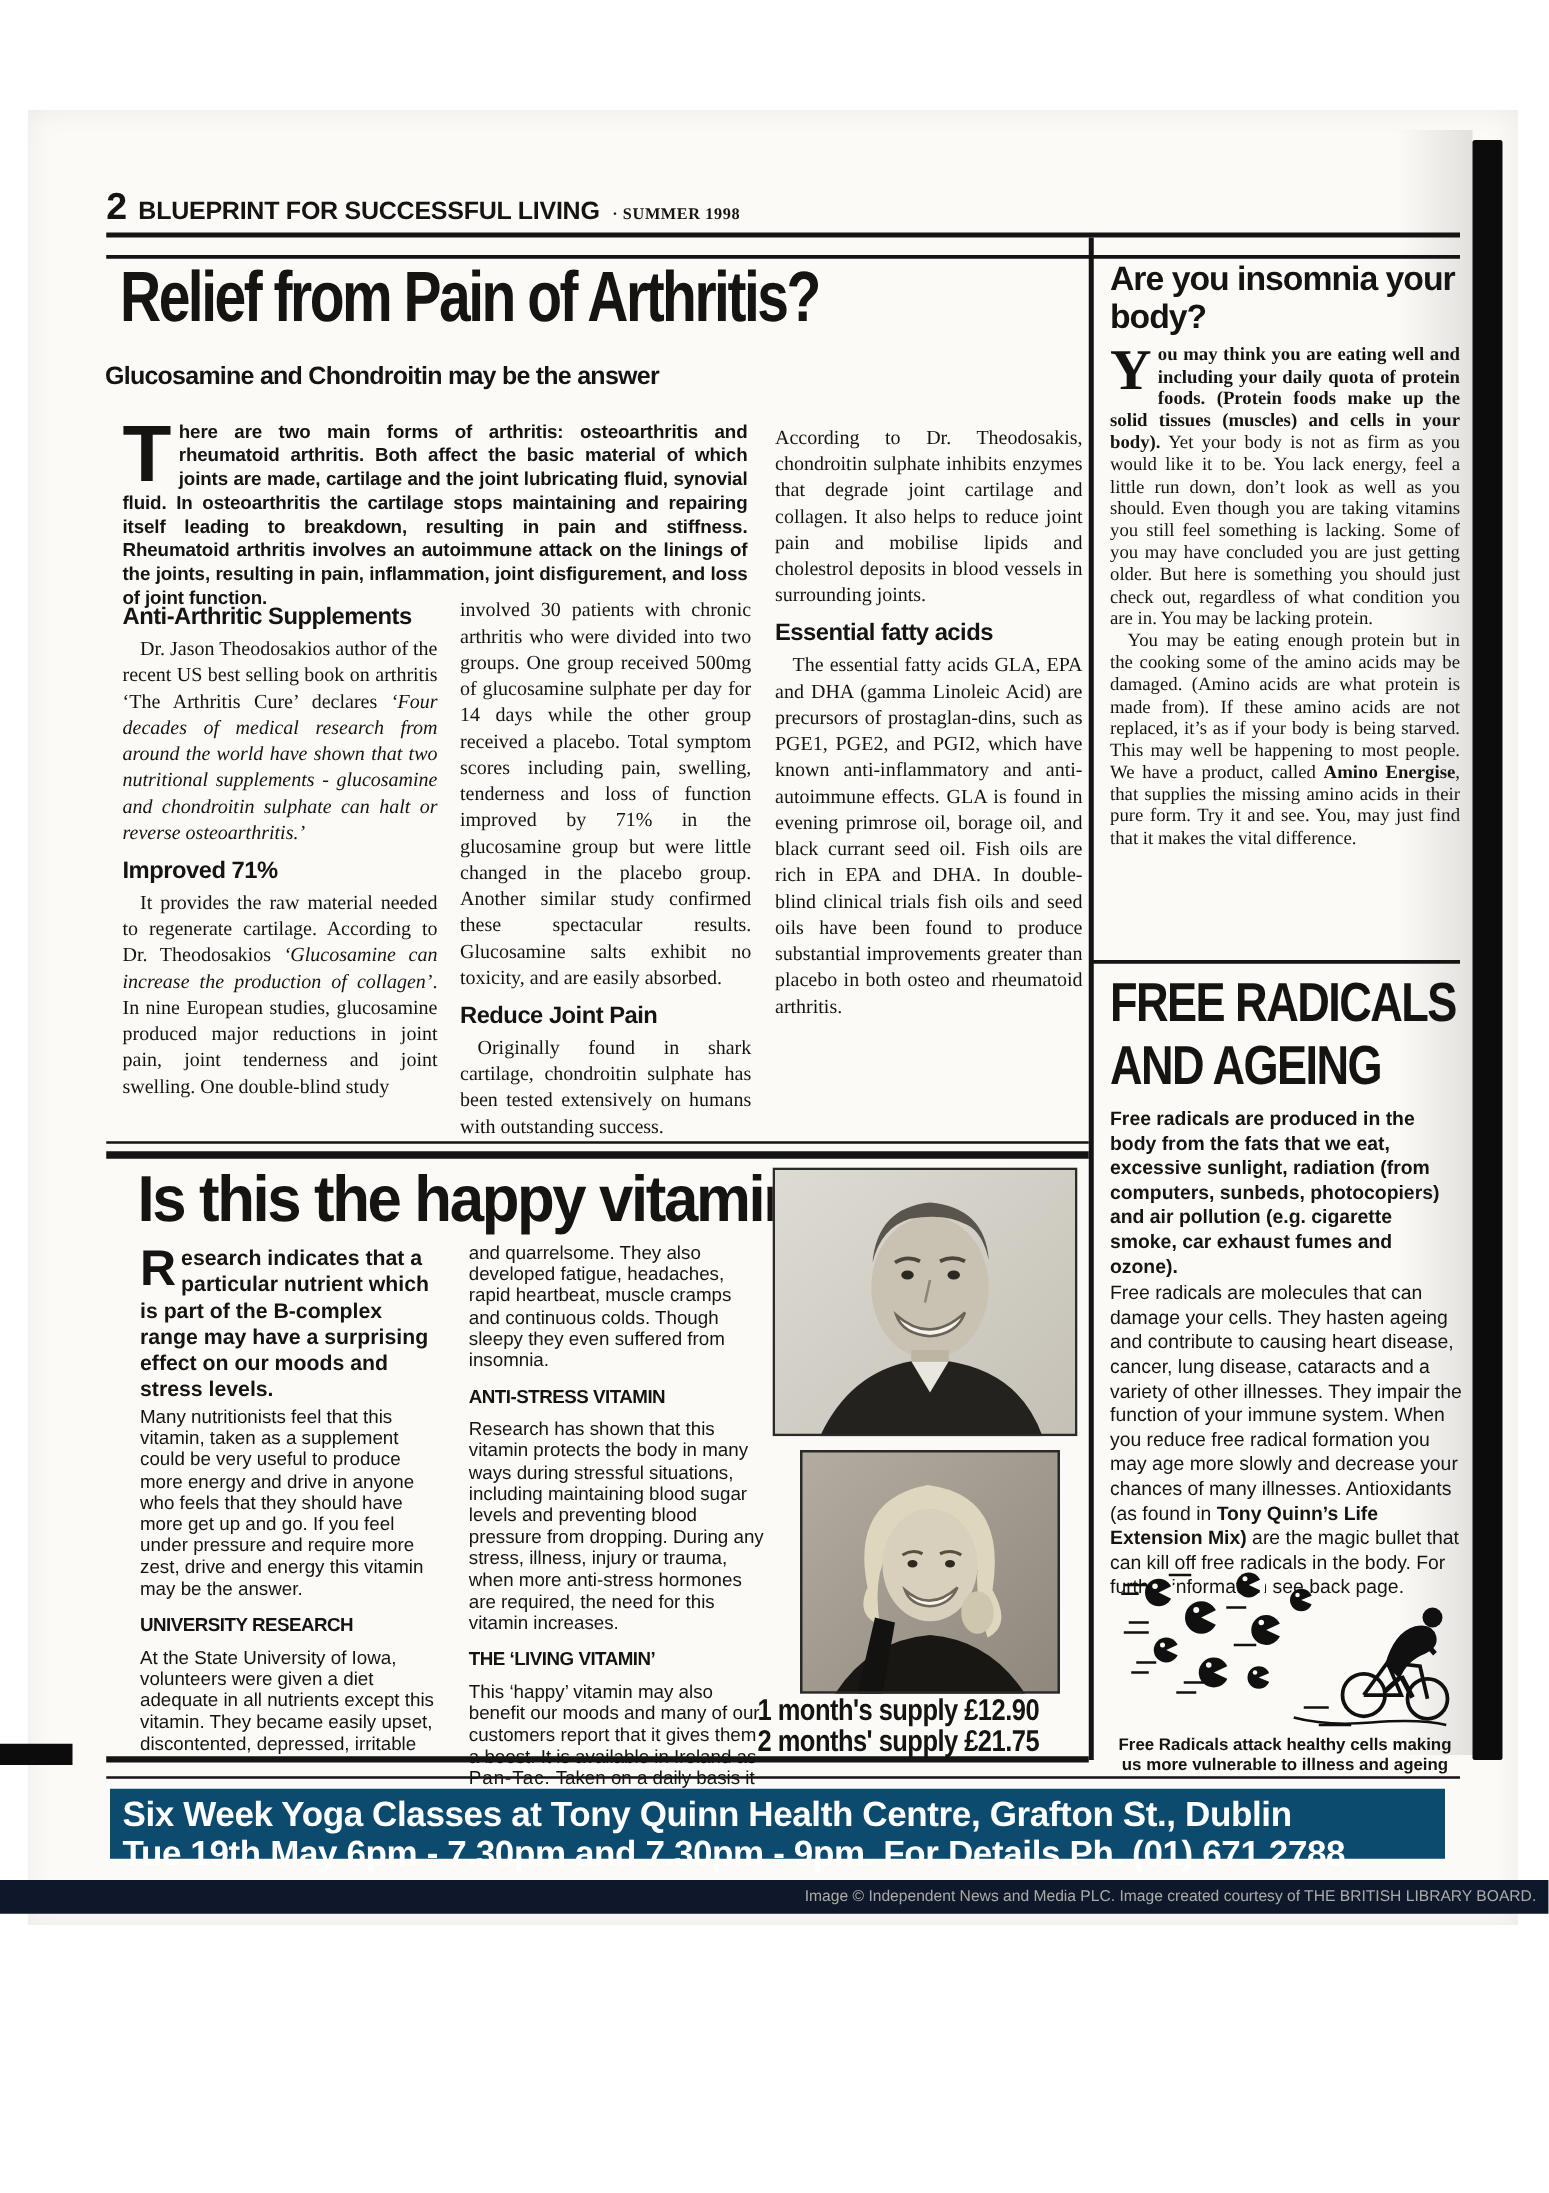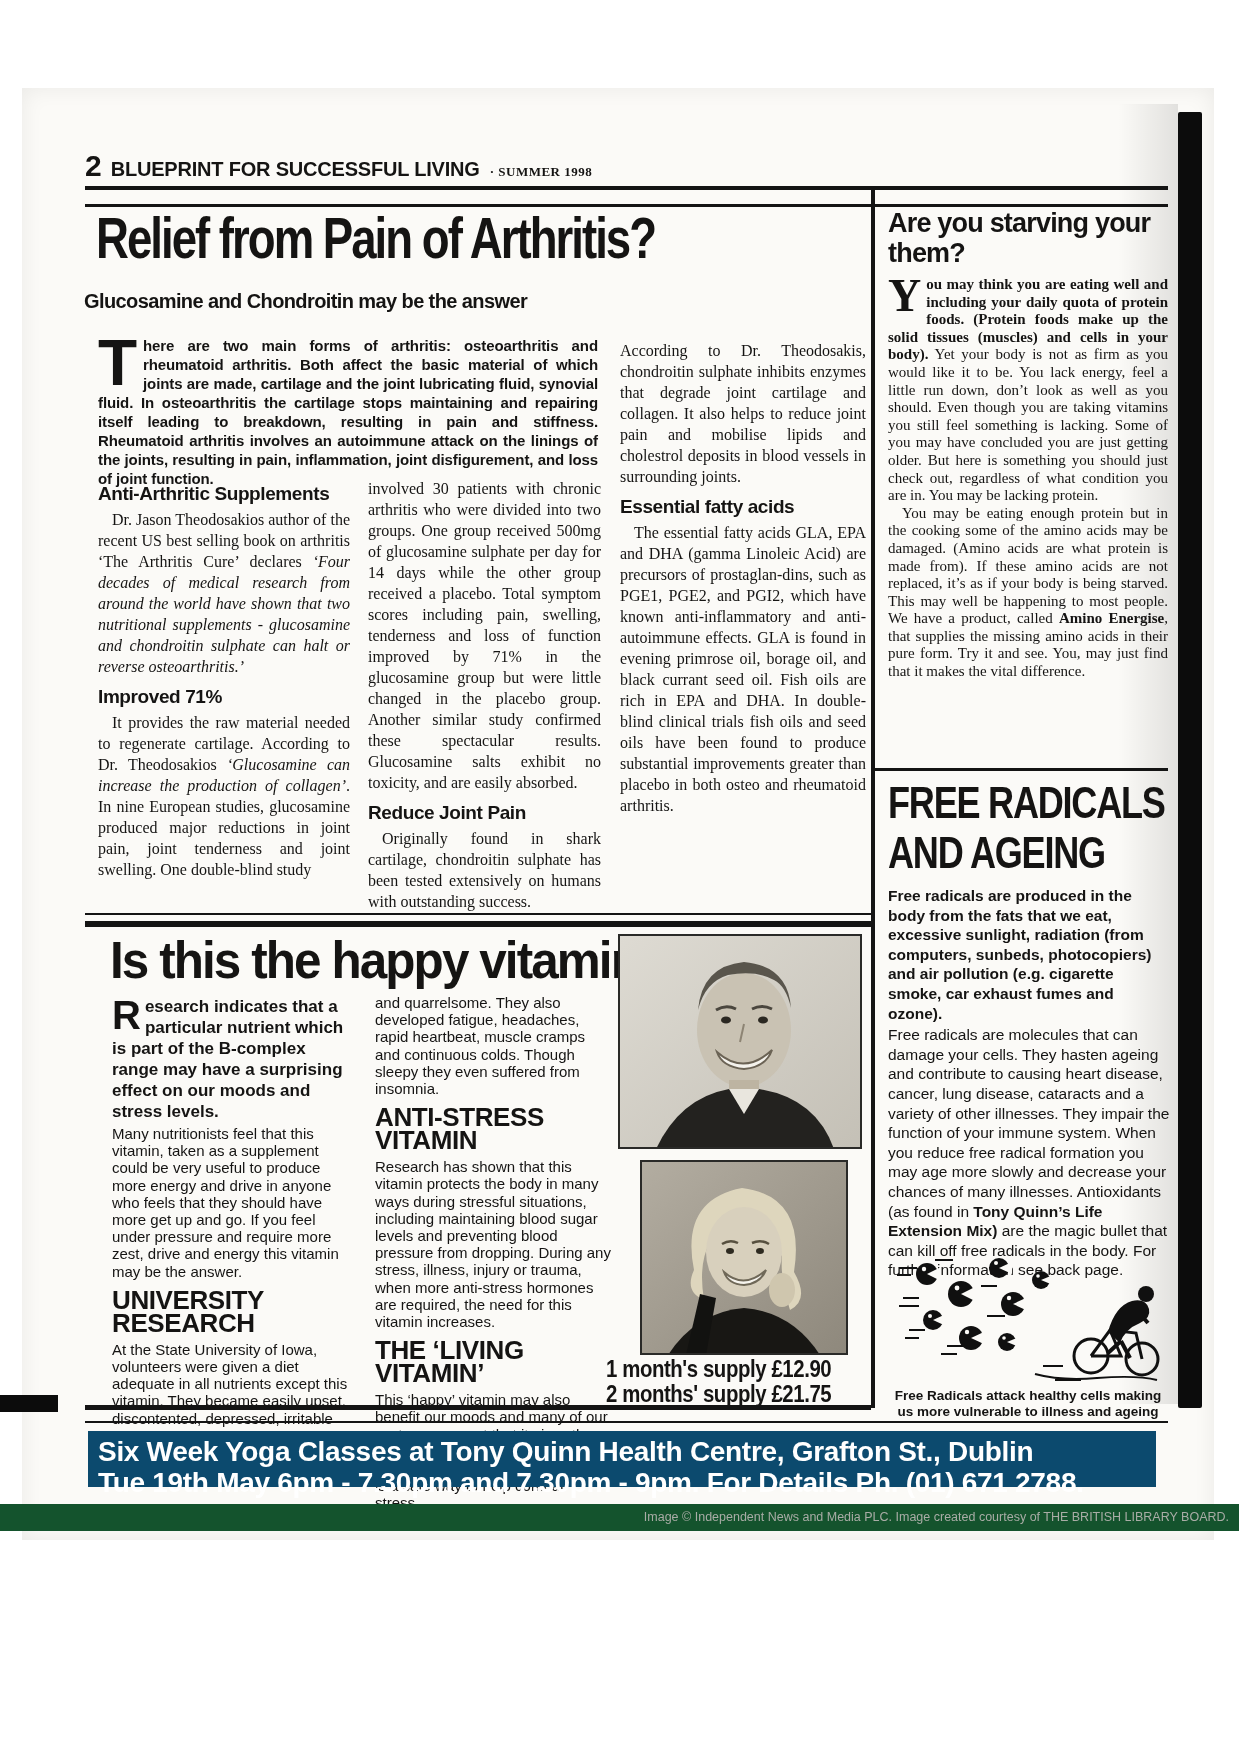--- a/index.html
+++ b/index.html
@@ -56,21 +56,21 @@
   #fr .lead{font-weight:700;margin-bottom:2px;}
   #fr-art{left:895px;top:1246px;width:272px;height:140px;}
   #fr-cap{left:888px;top:1388px;width:280px;text-align:center;font-size:13.5px;font-weight:700;line-height:16px;}
 
   
   #dr1{left:85px;top:913px;width:786px;height:2px;}
   #dr2{left:85px;top:921px;width:786px;height:6px;}
   #hv-head{left:110px;top:934px;font-size:52px;font-weight:900;letter-spacing:-2px;line-height:1;}
   .hvcol{font-size:15px;line-height:17.2px;}
   .hvcol p{margin:0 0 3px;}
-  .hvcol h3{font-size:26px;font-weight:900;letter-spacing:-0.4px;line-height:23px;margin:9px 0 6px;}
+  .hvcol h3{font-size:15px;font-weight:900;letter-spacing:-0.4px;line-height:23px;margin:9px 0 6px;}
   #hv-c1{left:112px;top:996px;width:242px;}
   #hv-c2{left:375px;top:994px;width:237px;}
   .hv-lead{font-size:17px;font-weight:700;line-height:21px;}
   .dcR{float:left;font-size:40px;line-height:34px;font-weight:900;padding:2px 4px 0 0;}
   .pantac{letter-spacing:.8px;}
 
   
   #ph-man{left:618px;top:934px;width:244px;height:215px;}
   #ph-woman{left:640px;top:1160px;width:208px;height:195px;}
   figure svg{display:block;width:100%;height:100%;}
@@ -80,21 +80,21 @@
   
   #hv-bot{left:85px;top:1405px;width:786px;height:5px;}
   #thin-rule{left:85px;top:1421px;width:1083px;height:2px;}
   #yoga{left:88px;top:1431px;width:1068px;height:56px;background:#0c4a6e;color:#fff;
         padding:5px 0 0 10px;box-sizing:border-box;}
   #yoga div{font-size:28px;font-weight:700;line-height:31px;letter-spacing:-0.3px;white-space:nowrap;}
   #blob{left:0;top:1395px;width:58px;height:17px;background:#0c0c0c;}
   #shade{left:1118px;top:104px;width:60px;height:1300px;
          background:linear-gradient(to right,rgba(0,0,0,0),rgba(0,0,0,.10));}
   #strip{left:1178px;top:112px;width:24px;height:1296px;background:#0c0c0c;border-radius:2px;}
-  #footer{left:0;top:1504px;width:1239px;height:27px;background:#14532d;color:#a9aca6;
+  #footer{left:0;top:1504px;width:1239px;height:27px;background:#0f172a;color:#a9aca6;
           font-size:12.5px;line-height:27px;text-align:right;padding-right:10px;box-sizing:border-box;}
 </style>
 </head>
 <body>
 
 <div class="canvas">
 
   <div class="abs scan"></div>
   <div class="abs" id="shade"></div>
   <div class="abs" id="strip"></div>
@@ -129,21 +129,21 @@
     <p class="ind">Originally found in shark cartilage, chondroitin sulphate has been tested extensively on humans with outstanding success.</p>
   </div>
 
   <div class="abs acol j" id="a-c3">
     <p>According to Dr. Theodosakis, chondroitin sulphate inhibits enzymes that degrade joint cartilage and collagen. It also helps to reduce joint pain and mobilise lipids and cholestrol deposits in blood vessels in surrounding joints.</p>
     <h3 class="subh">Essential fatty acids</h3>
     <p class="ind">The essential fatty acids GLA, EPA and DHA (gamma Linoleic Acid) are precursors of prostaglan-dins, such as PGE1, PGE2, and PGI2, which have known anti-inflammatory and anti-autoimmune effects. GLA is found in evening primrose oil, borage oil, and black currant seed oil. Fish oils are rich in EPA and DHA. In double-blind clinical trials fish oils and seed oils have been found to produce substantial improvements greater than placebo in both osteo and rheumatoid arthritis.</p>
   </div>
 
   <div class="abs" id="sb">
-    <h2>Are you starving your them?</h2>
+    <h2>Are you insomnia your body?</h2>
     <p><span class="dcY">Y</span><b>ou may think you are eating well and including your daily quota of protein foods. (Protein foods make up the solid tissues (muscles) and cells in your body).</b><span> Yet your body is not as firm as you would like it to be. You lack energy, feel a little run down, don’t look as well as you should. Even though you are taking vitamins you still feel something is lacking. Some of you may have concluded you are just getting older. But here is something you should just check out, regardless of what condition you are in. You may be lacking protein.</span></p>
     <p class="ind"><span>You may be eating enough protein but in the cooking some of the amino acids may be damaged. (Amino acids are what protein is made from). If these amino acids are not replaced, it’s as if your body is being starved. This may well be happening to most people. We have a product, called </span><b>Amino Energise</b><span>, that supplies the missing amino acids in their pure form. Try it and see. You, may just find that it makes the vital difference.</span></p>
   </div>
   <div class="abs" id="sb-div"></div>
 
   <div class="abs" id="fr">
     <h2><span class="squish sx82">FREE RADICALS</span><br><span class="squish sx82">AND AGEING</span></h2>
     <p class="lead">Free radicals are produced in the body from the fats that we eat, excessive sunlight, radiation (from computers, sunbeds, photocopiers) and air pollution (e.g. cigarette smoke, car exhaust fumes and ozone).</p>
     <p><span>Free radicals are molecules that can damage your cells. They hasten ageing and contribute to causing heart disease, cancer, lung disease, cataracts and a variety of other illnesses. They impair the function of your immune system. When you reduce free radical formation you may age more slowly and decrease your chances of many illnesses. Antioxidants (as found in </span><b>Tony Quinn’s Life Extension Mix)</b><span> are the magic bullet that can kill off free radicals in the body. For further information see back page.</span></p>
   </div>

